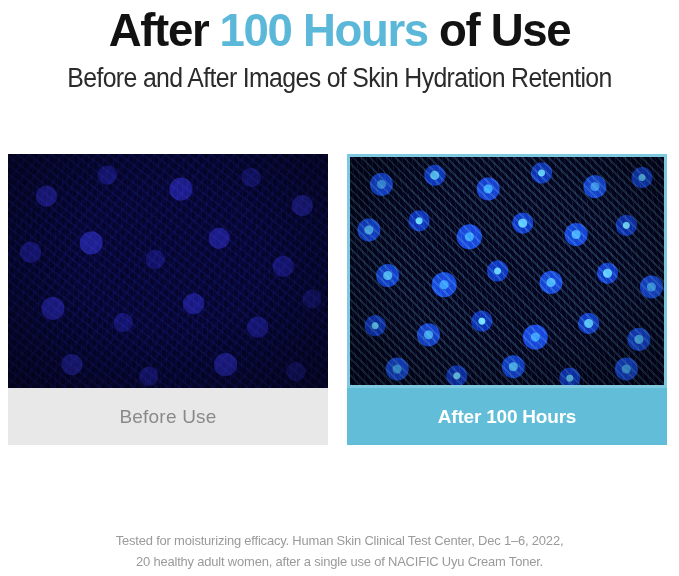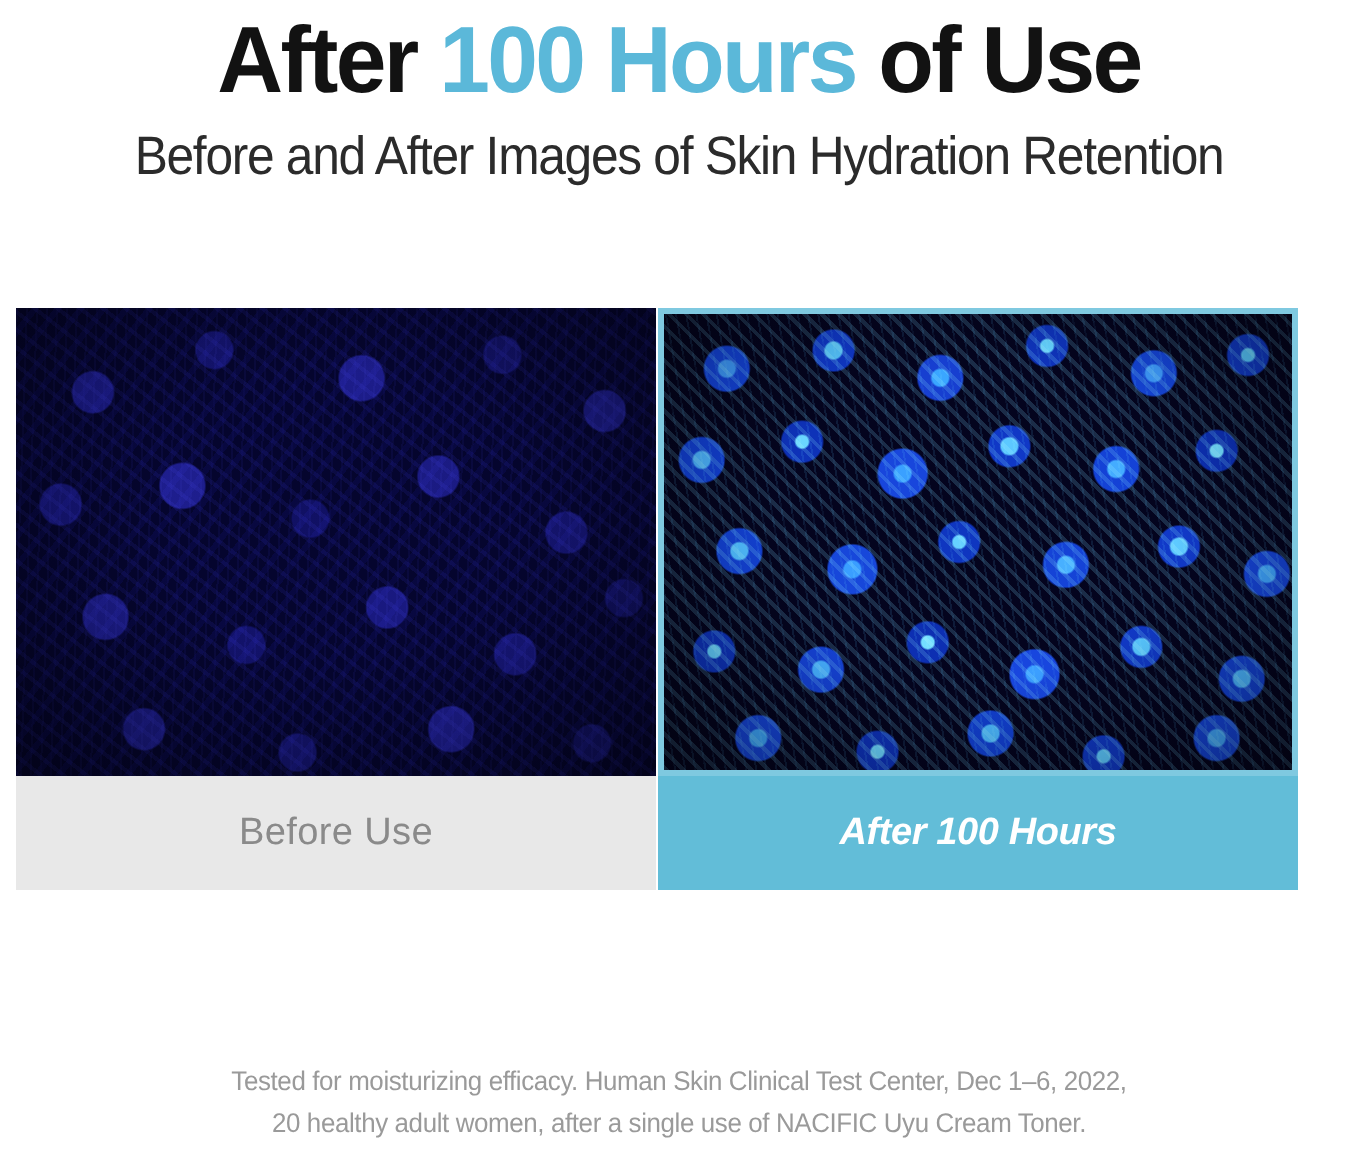--- a/index.html
+++ b/index.html
@@ -70,21 +70,21 @@
     height: 325px;
   }
   .panel {
     position: absolute;
     top: 0;
     width: 320px;
     height: 291px;
     box-sizing: border-box;
   }
   .panel.before { left: 0; }
-  .panel.after  { left: 321px; font-style: italic; }
+  .panel.after  { left: 339px; }
 
   .panel .imgbox {
     position: relative;
     width: 100%;
     height: 234px;
     box-sizing: border-box;
     overflow: hidden;
     background: #03032a;
   }
   .panel.after .imgbox {

